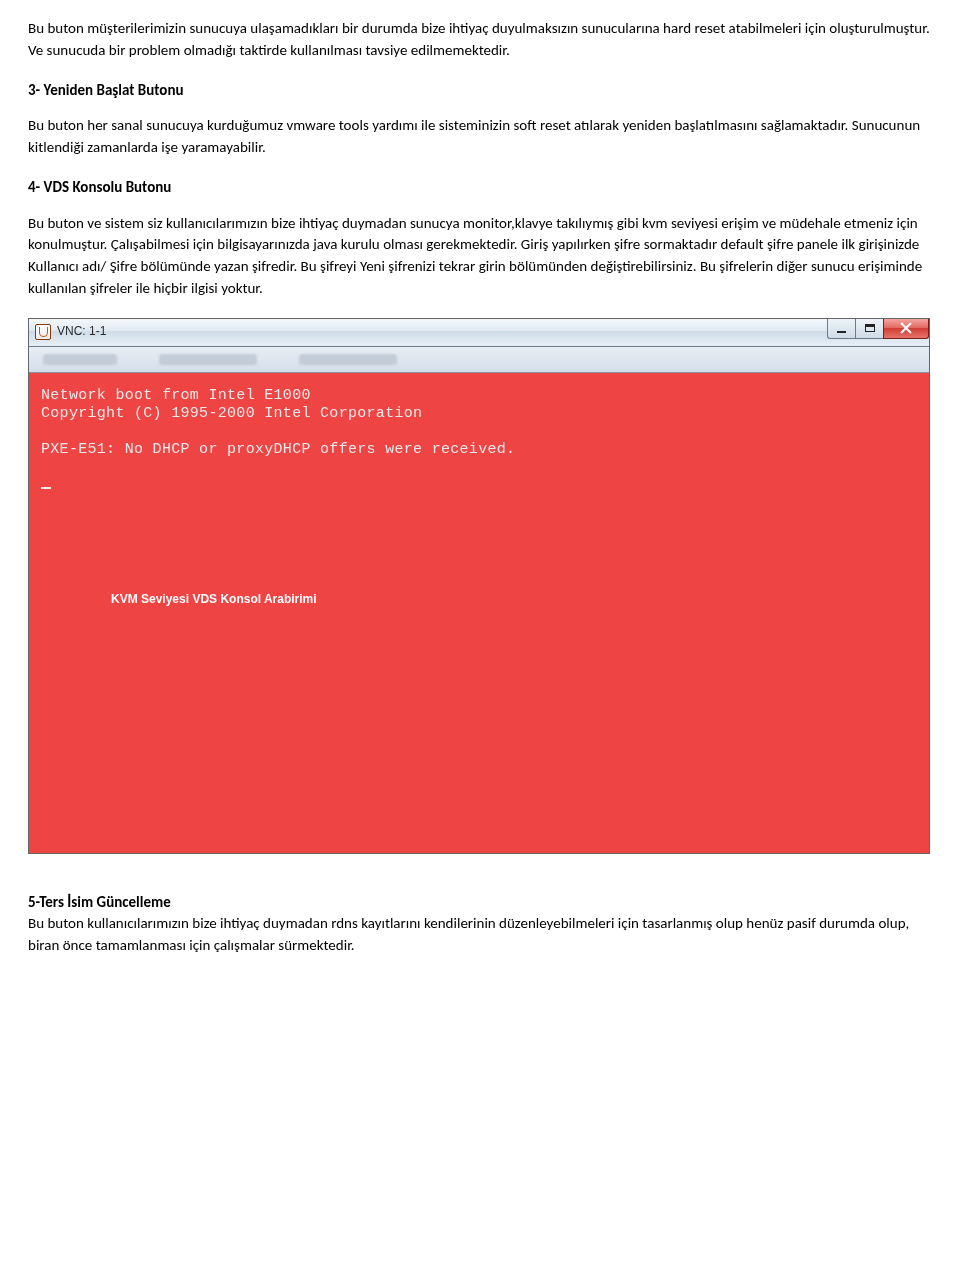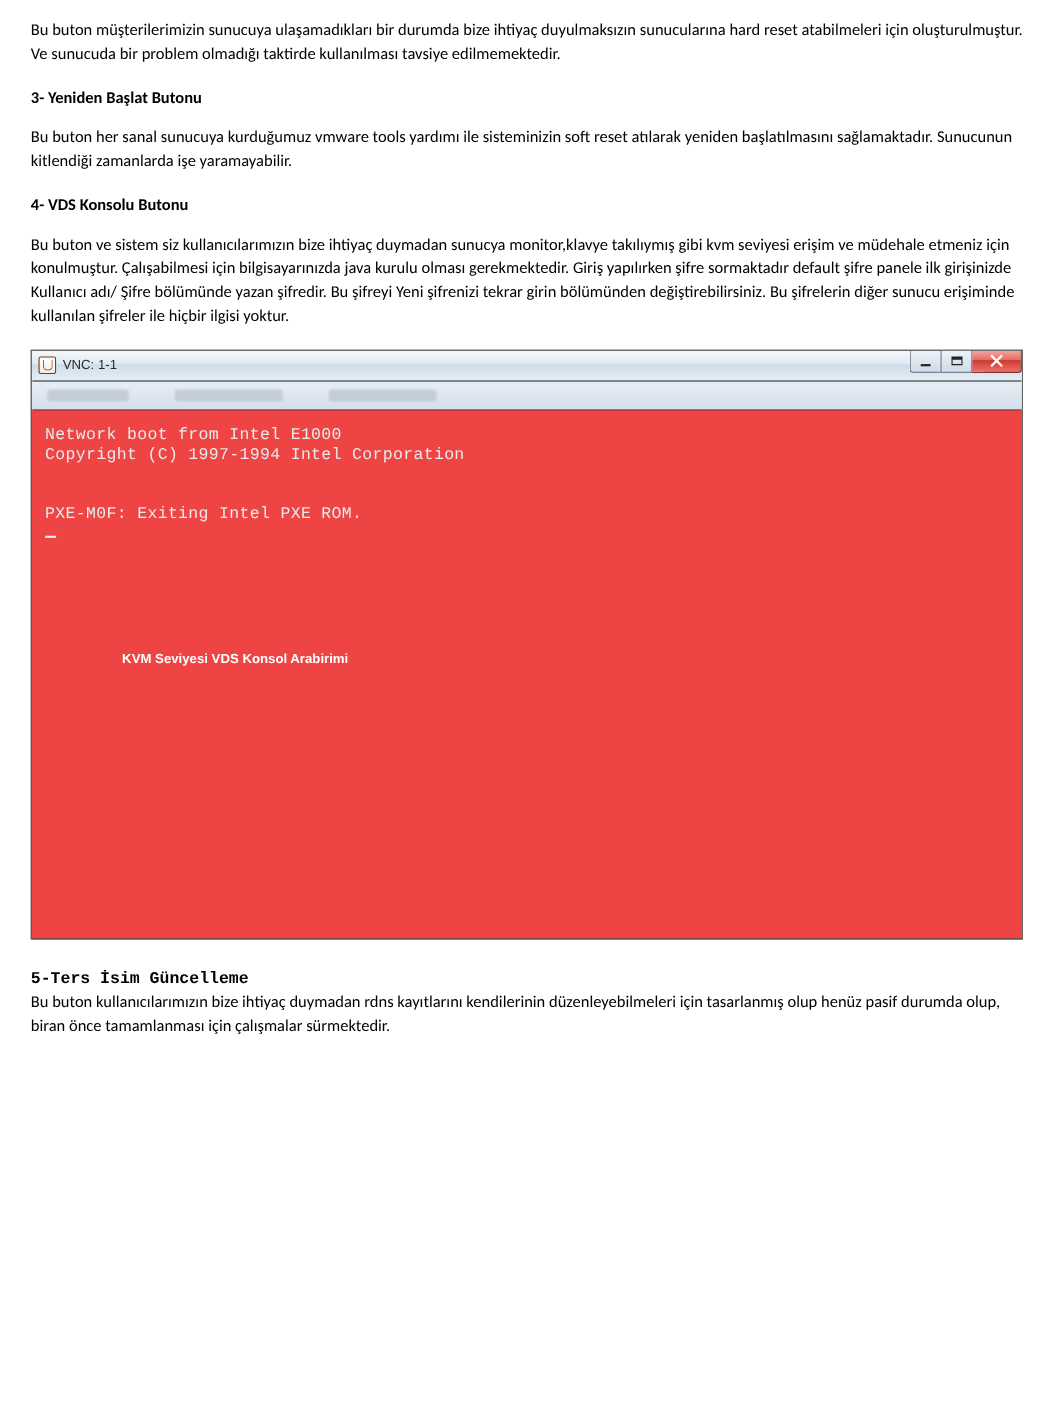--- a/index.html
+++ b/index.html
@@ -7,21 +7,21 @@
     font-family: Calibri, Arial, sans-serif;
     font-size: 15px;
     line-height: 1.45;
     color: #000;
     background: #fff;
     padding: 18px 28px 28px 28px;
     width: 960px;
   }
   .para { margin-bottom: 18px; }
   .section-title { font-weight: 700; margin-top: 14px; margin-bottom: 14px; }
-  .section-title-tight { font-weight: 700; margin-top: 26px; font-family: Liberation Mono, monospace; }
+  .section-title-tight { font-weight: 700; margin-top: 38px; }
   .vnc-window {
     margin-top: 14px;
     margin-bottom: 14px;
     border: 1px solid #666;
     width: 902px;
     background: #000;
     box-shadow: 0 0 0 1px #a8a8a8 inset;
   }
   .titlebar {
     height: 28px;
@@ -168,23 +168,23 @@
       </div>
     </div>
   </div>
   <div class="toolbar-blur">
     <span class="blur-pill"></span>
     <span class="blur-pill w2"></span>
     <span class="blur-pill w2"></span>
   </div>
   <div class="console">
     <div>Network boot from Intel E1000</div>
-    <div>Copyright (C) 1997-1994  Intel Corporation</div>
+    <div>Copyright (C) 1995-2000  Intel Corporation</div>
     <div class="blankline"></div>
+    <div>PXE-E51: No DHCP or proxyDHCP offers were received.</div>
     <div class="blankline"></div>
-    <div>PXE-M0F: Exiting Intel PXE ROM.</div>
     <div><span class="cursor"></span></div>
     <div class="kvm-caption">KVM Seviyesi VDS Konsol Arabirimi</div>
   </div>
 </div>
 
 <p class="section-title-tight">5-Ters İsim Güncelleme</p>
 <p class="para">Bu buton kullanıcılarımızın bize ihtiyaç duymadan rdns kayıtlarını kendilerinin düzenleyebilmeleri için tasarlanmış olup henüz pasif durumda olup, biran önce tamamlanması için çalışmalar sürmektedir.</p>
 
 </body></html>

